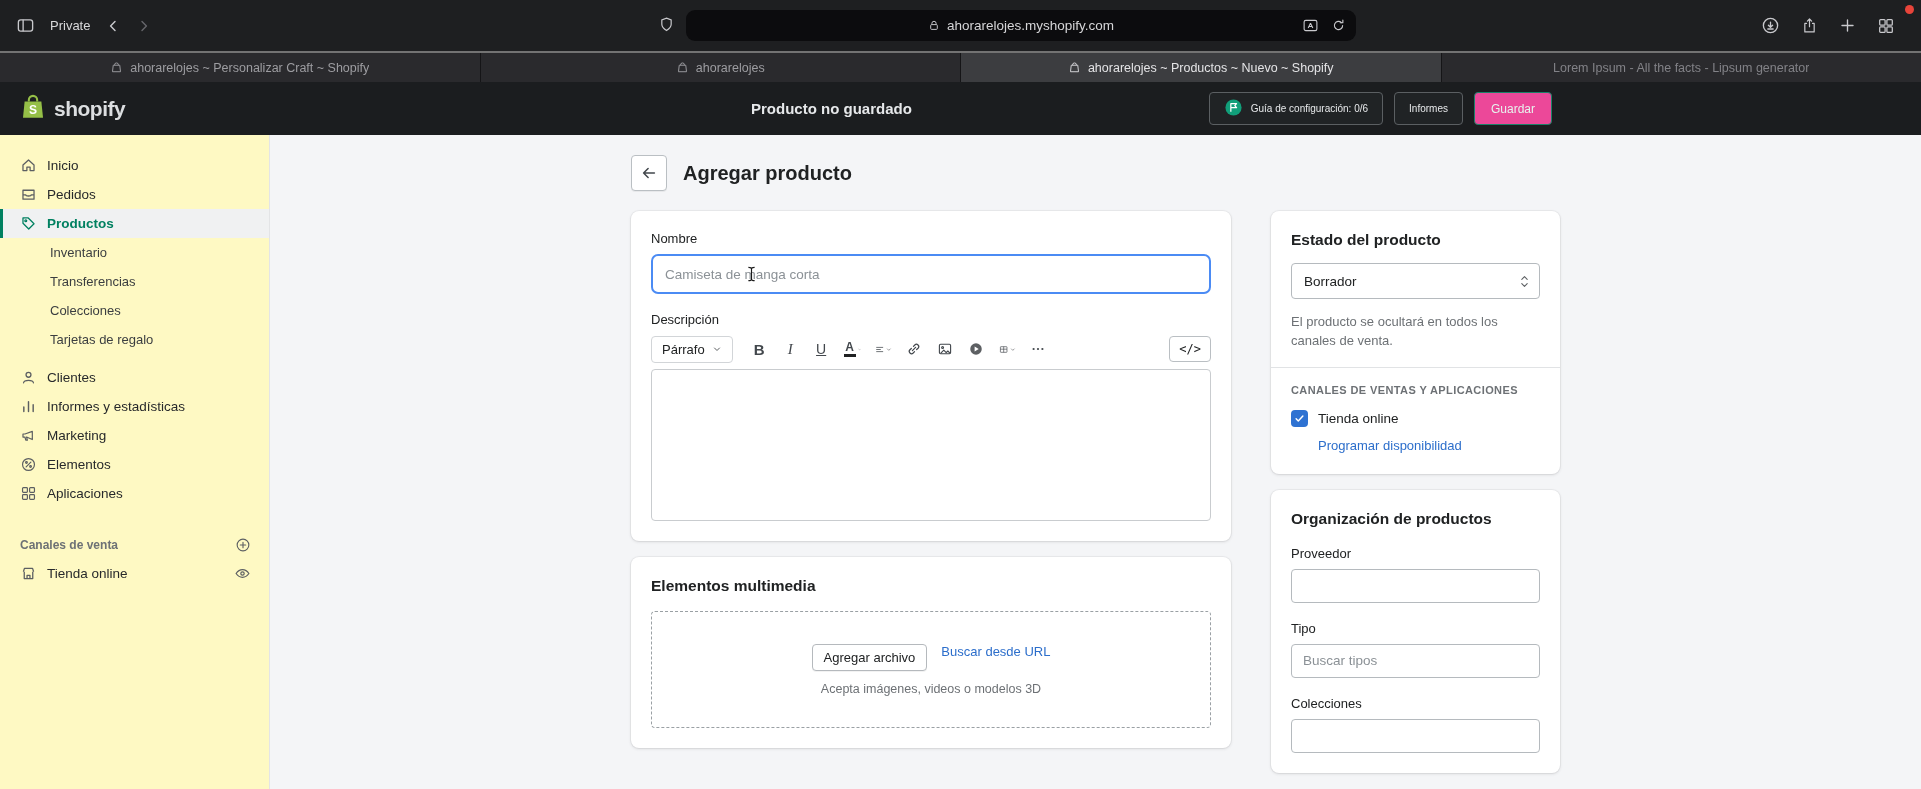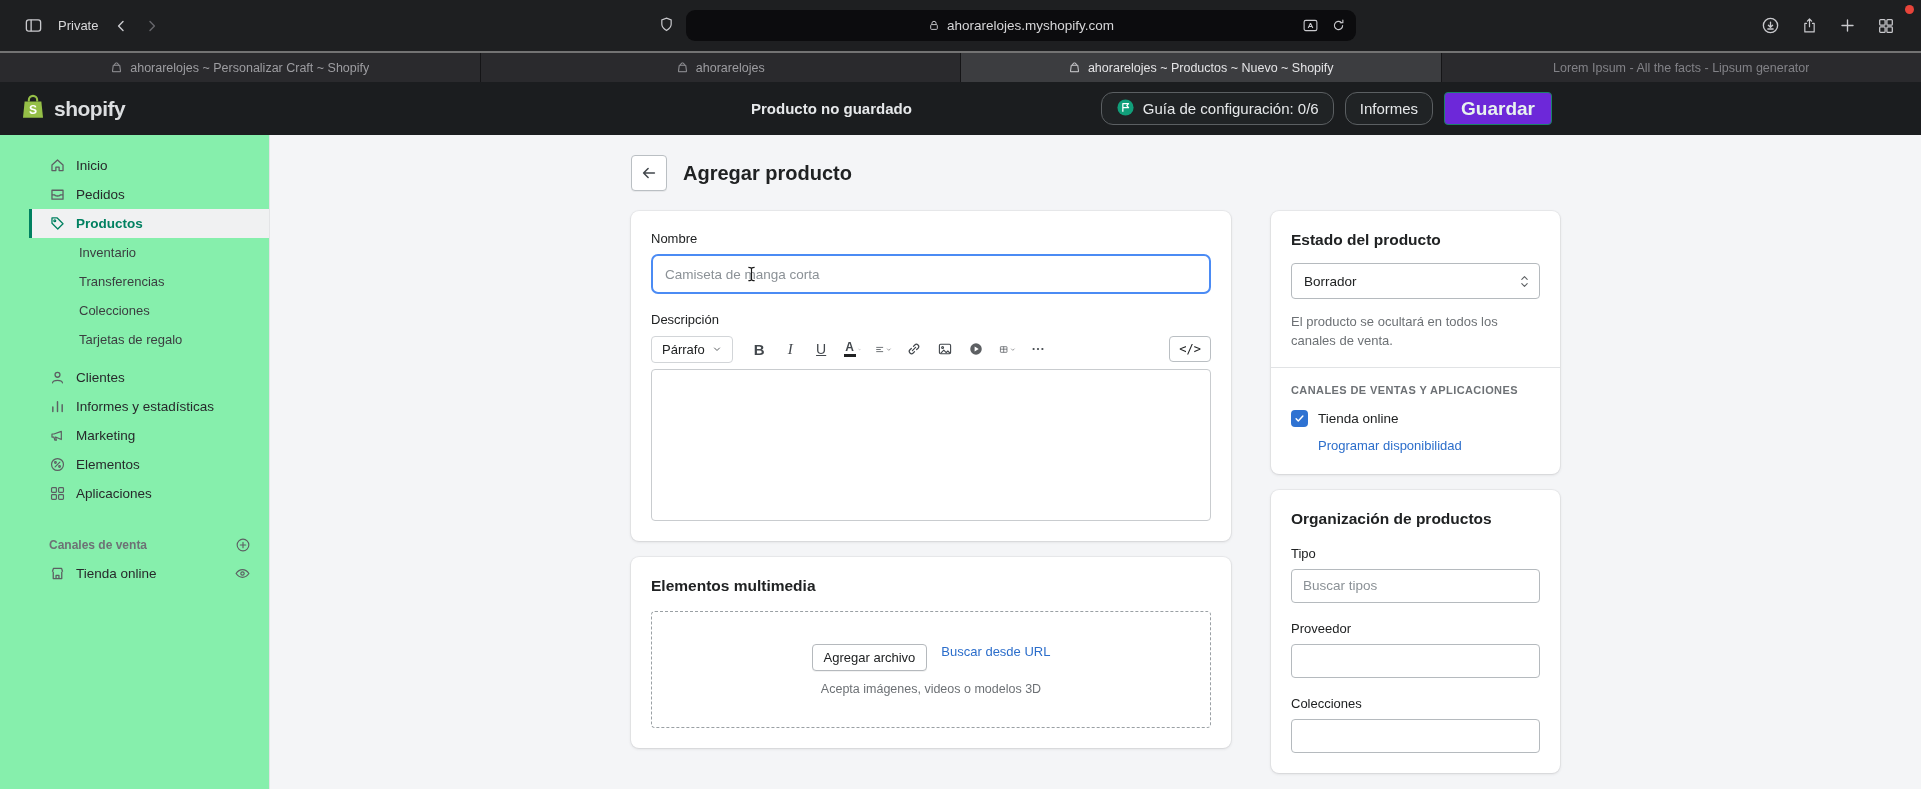--- a/index.html
+++ b/index.html
@@ -4,21 +4,21 @@
 <style>
   html,body{margin:0;padding:0;background:#000;}
   *{box-sizing:border-box;}
   .screen{width:1921px;height:789px;position:relative;overflow:hidden;display:flex;flex-direction:column;
           font-family:"Liberation Sans",sans-serif;background:#f4f5f7;}
 
   
   .chrome{height:51px;flex:0 0 auto;background:#1e1f21;position:relative;}
   .cicon{display:flex;align-items:center;justify-content:center;color:#c9c9cd;}
   .cicon.dim{color:#66666b;}
-  .chrome-left{position:absolute;left:24px;top:0;height:51px;display:flex;align-items:center;gap:15px;}
+  .chrome-left{position:absolute;left:16px;top:0;height:51px;display:flex;align-items:center;gap:15px;}
   .private-label{color:#d8d8da;font-size:13px;}
   .shield{position:absolute;left:658px;top:15px;color:#c9c9cd;}
   .urlbar{position:absolute;left:686px;top:10px;width:670px;height:31px;background:#0c0c0e;border-radius:9px;
           display:flex;align-items:center;justify-content:center;gap:7px;color:#d6d6d8;font-size:13.5px;}
   .url-icons{position:absolute;right:10px;top:0;height:31px;display:flex;align-items:center;gap:12px;color:#9b9b9f;}
   .chrome-right{position:absolute;right:26px;top:0;height:51px;display:flex;align-items:center;gap:21px;}
   .red-dot{position:absolute;right:7px;top:5px;width:9px;height:9px;border-radius:50%;background:#e8443a;}
 
   
   .tabbar{height:31px;flex:0 0 auto;background:#222326;display:flex;border-top:2px solid #737373;}
@@ -32,28 +32,28 @@
   .tab.active .fav{color:#d5d5d8;}
 
   
   .admin-header{height:53px;flex:0 0 auto;background:#1b1d1f;position:relative;}
   .logo{position:absolute;left:20px;top:0;height:53px;display:flex;align-items:center;gap:8px;cursor:pointer;}
   .logo-word{font-size:21px;font-weight:700;color:#dcdee0;letter-spacing:-.5px;}
   .unsaved{position:absolute;left:751px;top:0;height:53px;display:flex;align-items:center;
            font-size:15px;font-weight:600;color:#e6e8ea;}
   .header-actions{position:absolute;right:369px;top:0;height:53px;display:flex;align-items:center;gap:11px;}
   button{font-family:"Liberation Sans",sans-serif;}
-  .btn-dark{height:33px;padding:0 14px;background:#202325;border:1px solid #5b5f62;border-radius:12px;
-            color:#e6e8ea;font-size:15px;display:flex;align-items:center;gap:8px;cursor:pointer;}
-  .btn-save{height:33px;padding:0 16px;background:#6d28d9;border:1px solid #1b8168;border-radius:4px;
-            color:#e7f3ee;font-size:19px;font-weight:700;cursor:pointer;}
+  .btn-dark{height:33px;padding:0 14px;background:#202325;border:1px solid #5b5f62;border-radius:4px;
+            color:#e6e8ea;font-size:10px;display:flex;align-items:center;gap:8px;cursor:pointer;}
+  .btn-save{height:33px;padding:0 16px;background:#ec4899;border:1px solid #1b8168;border-radius:4px;
+            color:#e7f3ee;font-size:12px;font-weight:400;cursor:pointer;}
 
   
   .bodyrow{flex:1;display:flex;min-height:0;}
-  .sidebar{width:270px;flex:0 0 auto;background:#86efac;border-right:1px solid #e3e4e6;padding-top:16px;padding-left:29px;}
+  .sidebar{width:270px;flex:0 0 auto;background:#fef9c3;border-right:1px solid #e3e4e6;padding-top:16px;}
   .nav-item{height:29px;display:flex;align-items:center;gap:10px;padding:0 20px 0 17px;
             border-left:3px solid transparent;font-size:13.5px;font-weight:500;color:#27292b;cursor:pointer;}
   .nav-ic{display:flex;align-items:center;color:#5c5f62;}
   .nav-item.active{background:#f0f1f2;border-left-color:#008060;color:#008060;font-weight:600;}
   .nav-item.active .nav-ic{color:#008060;}
   .nav-sub{height:29px;display:flex;align-items:center;padding:0 20px 0 50px;font-size:13px;
            font-weight:500;color:#3b3e40;cursor:pointer;text-align:right;}
   .nav-gap{height:9px;}
   .nav-section{height:29px;margin-top:22px;display:flex;align-items:center;justify-content:space-between;
                padding:0 18px 0 20px;font-size:12px;font-weight:600;color:#6d7175;}
@@ -522,26 +522,26 @@
                     </svg>
                 </span>
                 <span>Tienda online</span>
               </div>
               <a class="schedule-link">Programar disponibilidad</a>
             </section>
 
             <section class="card">
               <h2>Organización de productos</h2>
               <div class="field">
+                <label class="fld-label">Proveedor</label>
+                <input class="side-input" type="text" style="">
+              </div>
+              <div class="field">
                 <label class="fld-label">Tipo</label>
                 <input class="side-input" type="text" placeholder="Buscar tipos" style="">
-              </div>
-              <div class="field">
-                <label class="fld-label">Proveedor</label>
-                <input class="side-input" type="text" style="">
               </div>
               <div class="field">
                 <label class="fld-label">Colecciones</label>
                 <input class="side-input" type="text" style="">
               </div>
             </section>
           </div>
         </div>
       </div>
     </main>

